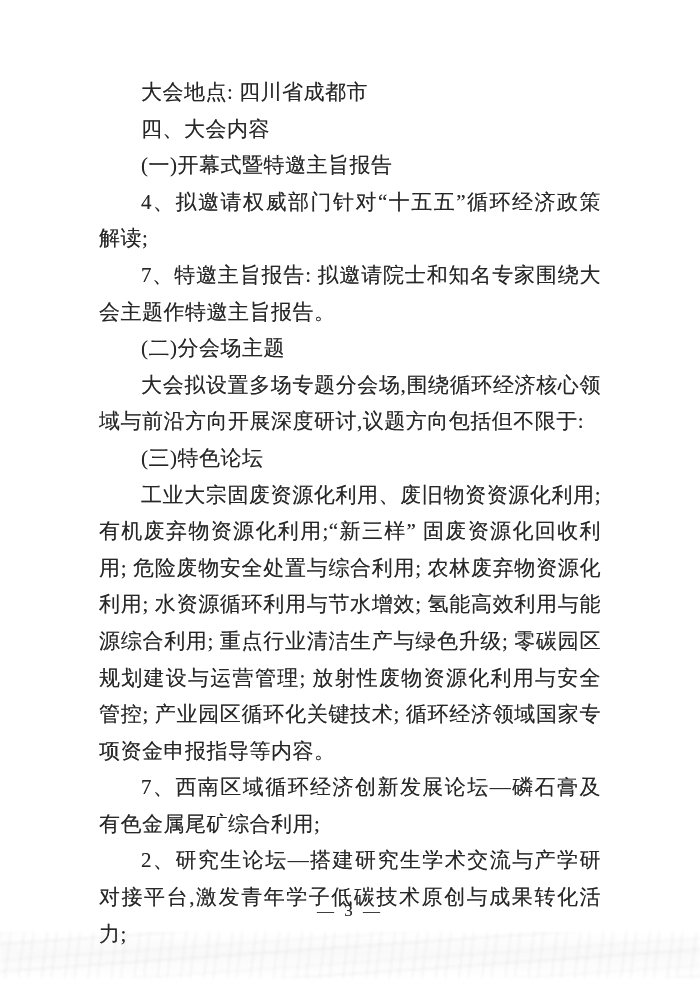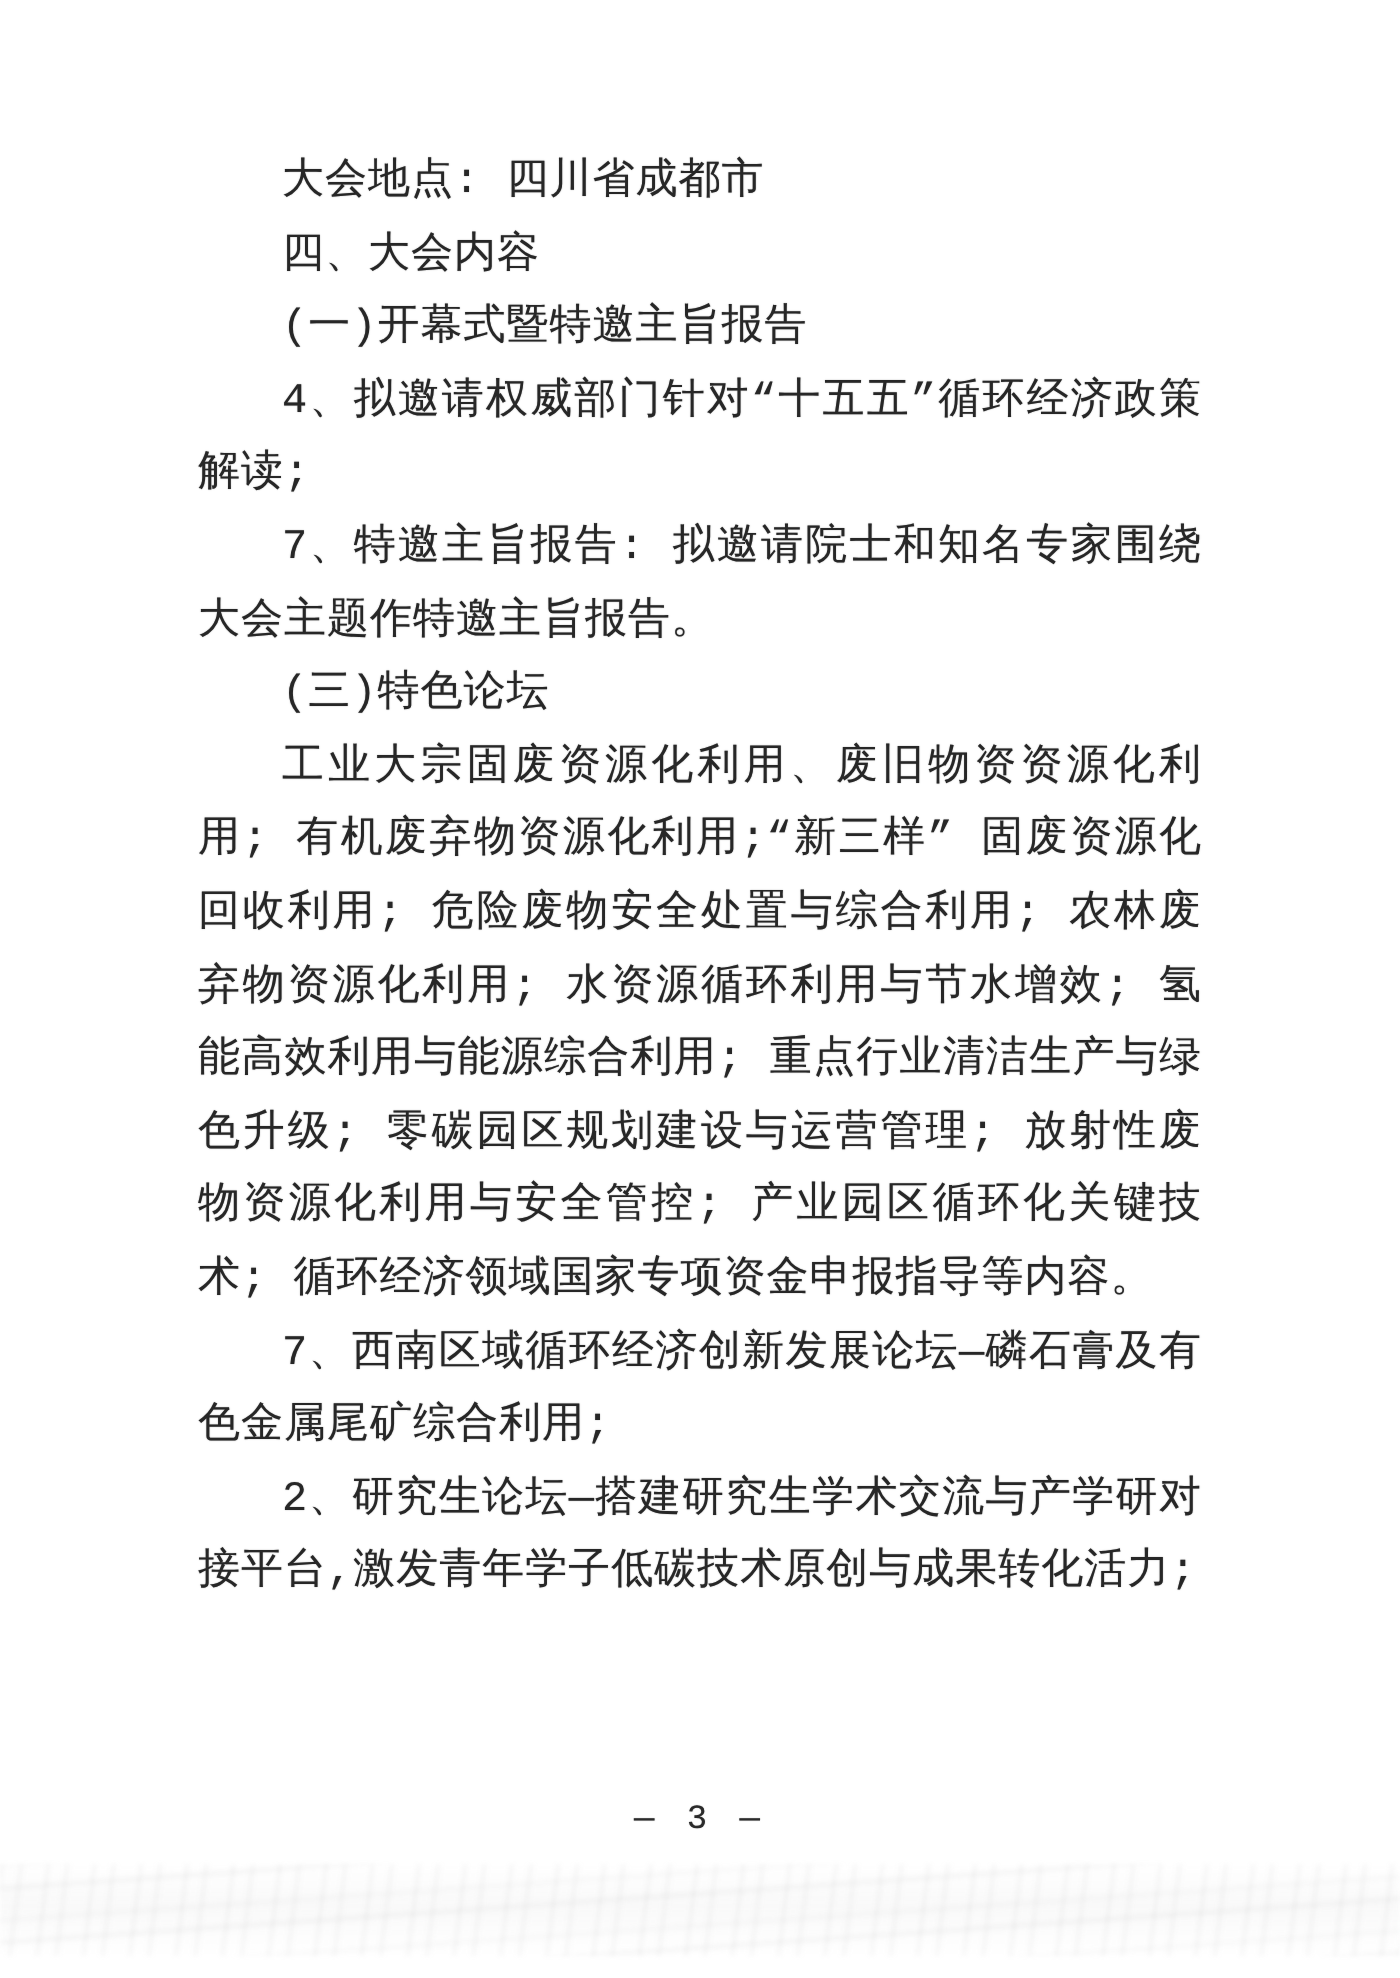--- a/index.html
+++ b/index.html
@@ -7,21 +7,21 @@
     margin: 0;
     padding: 0;
     background: #ffffff;
   }
   .page {
     position: relative;
     width: 700px;
     height: 989px;
     background: #ffffff;
     overflow: hidden;
-    font-family: Liberation Mono, monospace;
+    font-family: Liberation Serif, serif;
   }
   .content {
     position: absolute;
     left: 99px;
     top: 74px;
     width: 502px;
   }
   .content p {
     margin: 0;
     padding: 0;
@@ -68,20 +68,22 @@
 <body>
 
 <div class="page">
 
   <div class="content">
     <p>大会地点: 四川省成都市</p>
     <p>四、大会内容</p>
     <p>(一)开幕式暨特邀主旨报告</p>
     <p>4、拟邀请权威部门针对“十五五”循环经济政策解读;</p>
     <p>7、特邀主旨报告: 拟邀请院士和知名专家围绕大会主题作特邀主旨报告。</p>
+    <p>(二)分会场主题</p>
+    <p>大会拟设置多场专题分会场,围绕循环经济核心领域与前沿方向开展深度研讨,议题方向包括但不限于:</p>
     <p>(三)特色论坛</p>
     <p>工业大宗固废资源化利用、废旧物资资源化利用; 有机废弃物资源化利用;“新三样” 固废资源化回收利用; 危险废物安全处置与综合利用; 农林废弃物资源化利用; 水资源循环利用与节水增效; 氢能高效利用与能源综合利用; 重点行业清洁生产与绿色升级; 零碳园区规划建设与运营管理; 放射性废物资源化利用与安全管控; 产业园区循环化关键技术; 循环经济领域国家专项资金申报指导等内容。</p>
     <p>7、西南区域循环经济创新发展论坛—磷石膏及有色金属尾矿综合利用;</p>
     <p>2、研究生论坛—搭建研究生学术交流与产学研对接平台,激发青年学子低碳技术原创与成果转化活力;</p>
   </div>
 
   <div class="footer">— 3 —</div>
 
   <div class="scan-noise"></div>
 

